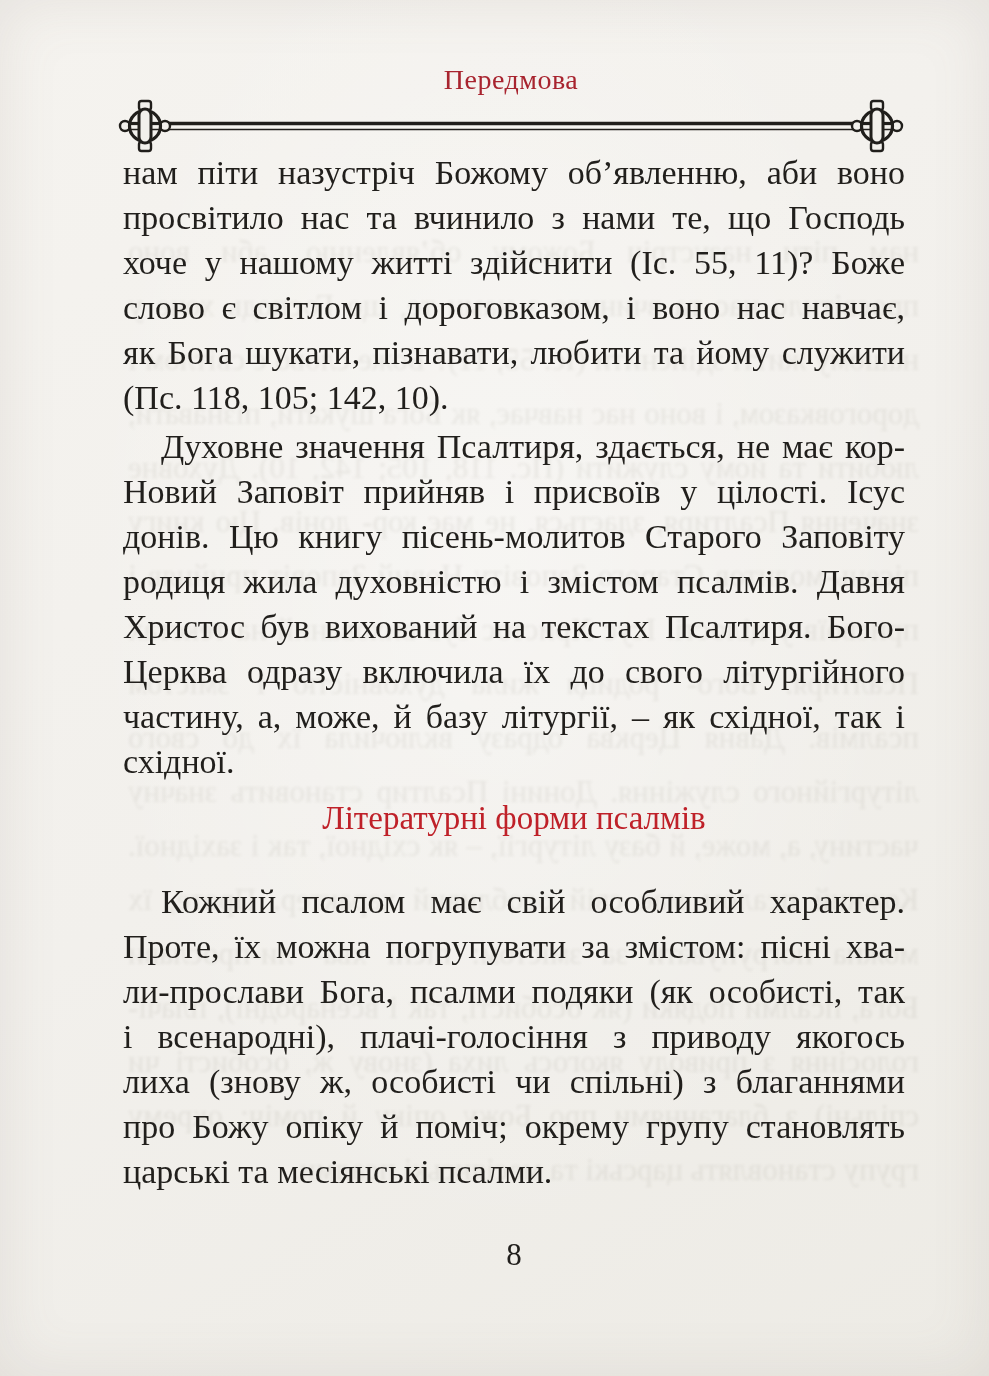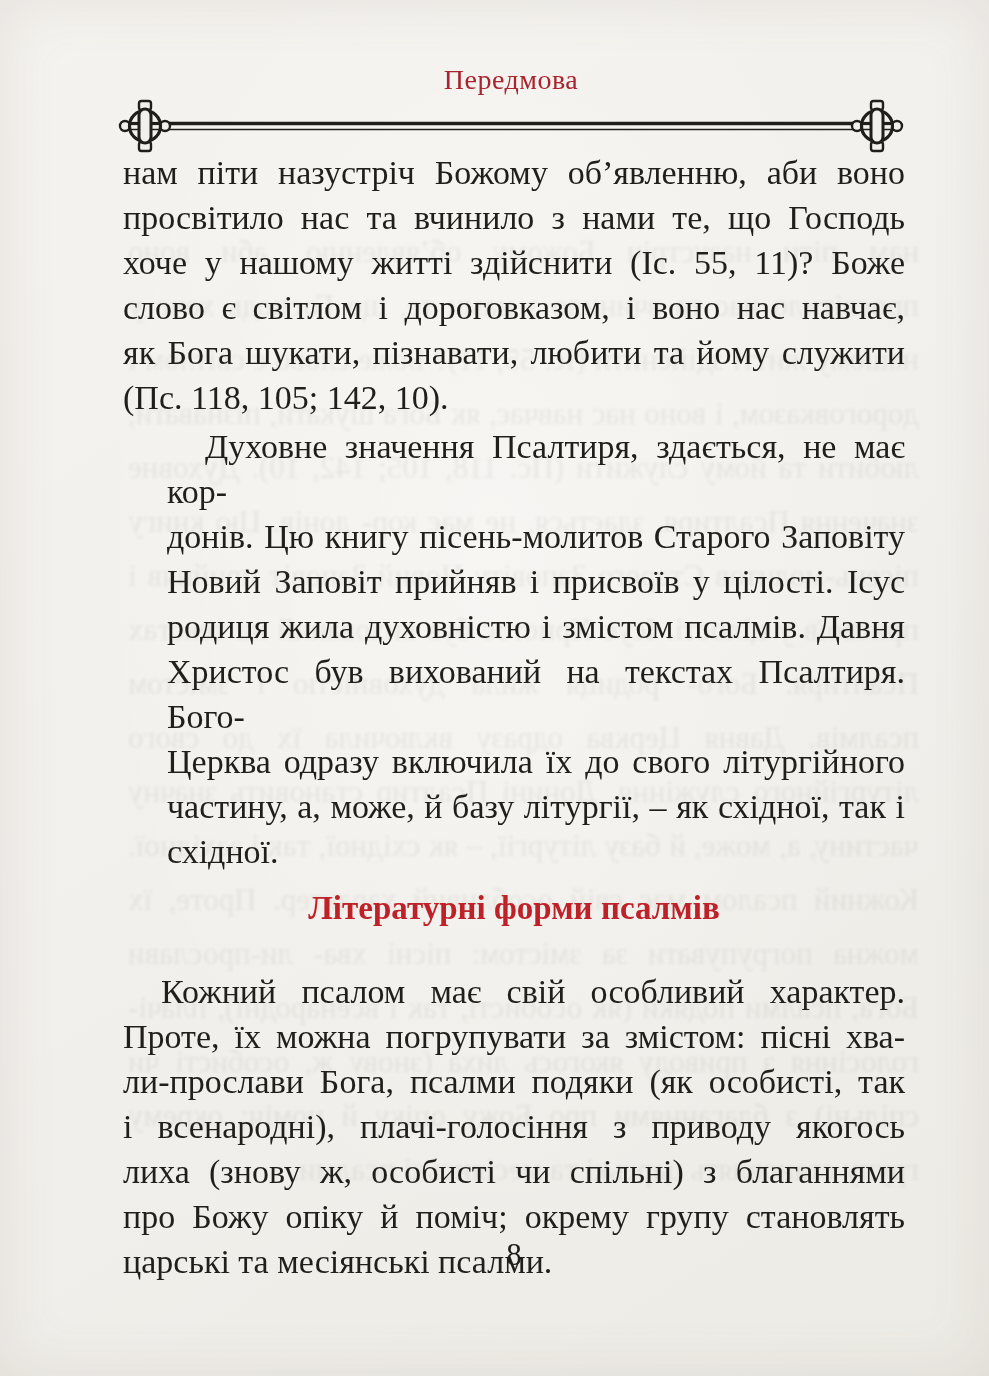--- a/index.html
+++ b/index.html
@@ -65,38 +65,38 @@
 
   .content {
     position: absolute;
     top: 150px;
     left: 123px;
     width: 782px;
     font-size: 34px;
     line-height: 45px;
   }
   .paragraph { margin: 0; }
-  .paragraph + .paragraph { margin-top: 4px; margin-left: 44px; }
+  .paragraph + .paragraph { margin-top: 4px; }
   .line {
     text-align: justify;
     text-align-last: justify;
     white-space: normal;
   }
   .line.last {
     text-align-last: left;
   }
   .paragraph.indent .line:first-child {
     text-indent: 38px;
   }
   .section-heading {
     margin: 12px 0 38px 0;
     text-align: center;
     font-size: 33px;
     line-height: 45px;
-    font-weight: bold;
+    font-weight: normal;
     color: var(--heading_red, #bf2129);
   }
 
   .page-footer {
     position: absolute;
     top: 1238px;
     left: 123px;
     width: 782px;
     text-align: center;
   }
@@ -147,22 +147,22 @@
       <div class="paragraph">
         <div class="line">нам піти назустріч Божому об’явленню, аби воно</div>
         <div class="line">просвітило нас та вчинило з нами те, що Господь</div>
         <div class="line">хоче у нашому житті здійснити (Іс. 55, 11)? Боже</div>
         <div class="line">слово є світлом і дороговказом, і воно нас навчає,</div>
         <div class="line">як Бога шукати, пізнавати, любити та йому служити</div>
         <div class="line last">(Пс. 118, 105; 142, 10).</div>
       </div>
       <div class="paragraph indent">
         <div class="line">Духовне значення Псалтиря, здається, не має кор-</div>
+        <div class="line">Новий Заповіт прийняв і присвоїв у цілості. Ісус</div>
         <div class="line">донів. Цю книгу пісень-молитов Старого Заповіту</div>
-        <div class="line">Новий Заповіт прийняв і присвоїв у цілості. Ісус</div>
         <div class="line">родиця жила духовністю і змістом псалмів. Давня</div>
         <div class="line">Христос був вихований на текстах Псалтиря. Бого-</div>
         <div class="line">Церква одразу включила їх до свого літургійного</div>
         <div class="line">частину, а, може, й базу літургії, – як східної, так і</div>
         <div class="line last">східної.</div>
       </div>
       <h2 class="section-heading">Літературні форми псалмів</h2>
       <div class="paragraph indent">
         <div class="line">Кожний псалом має свій особливий характер.</div>
         <div class="line">Проте, їх можна погрупувати за змістом: пісні хва-</div>

